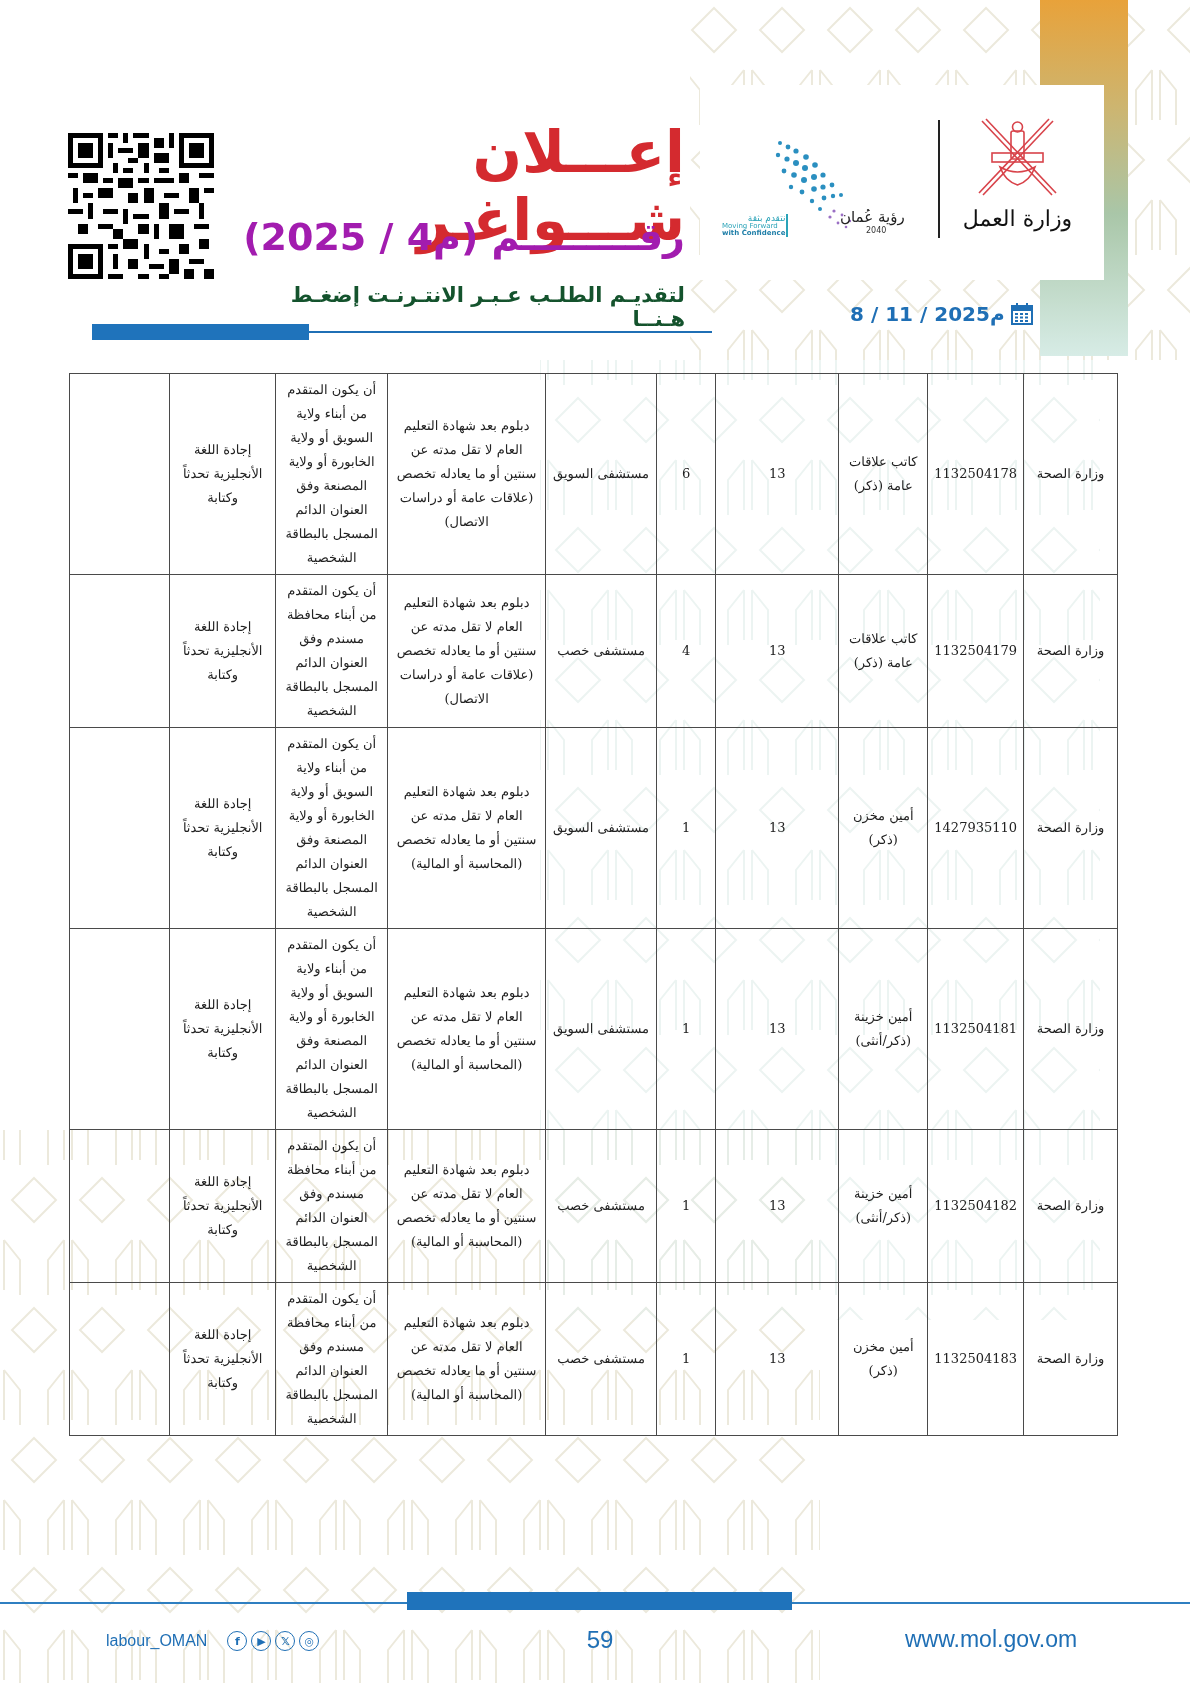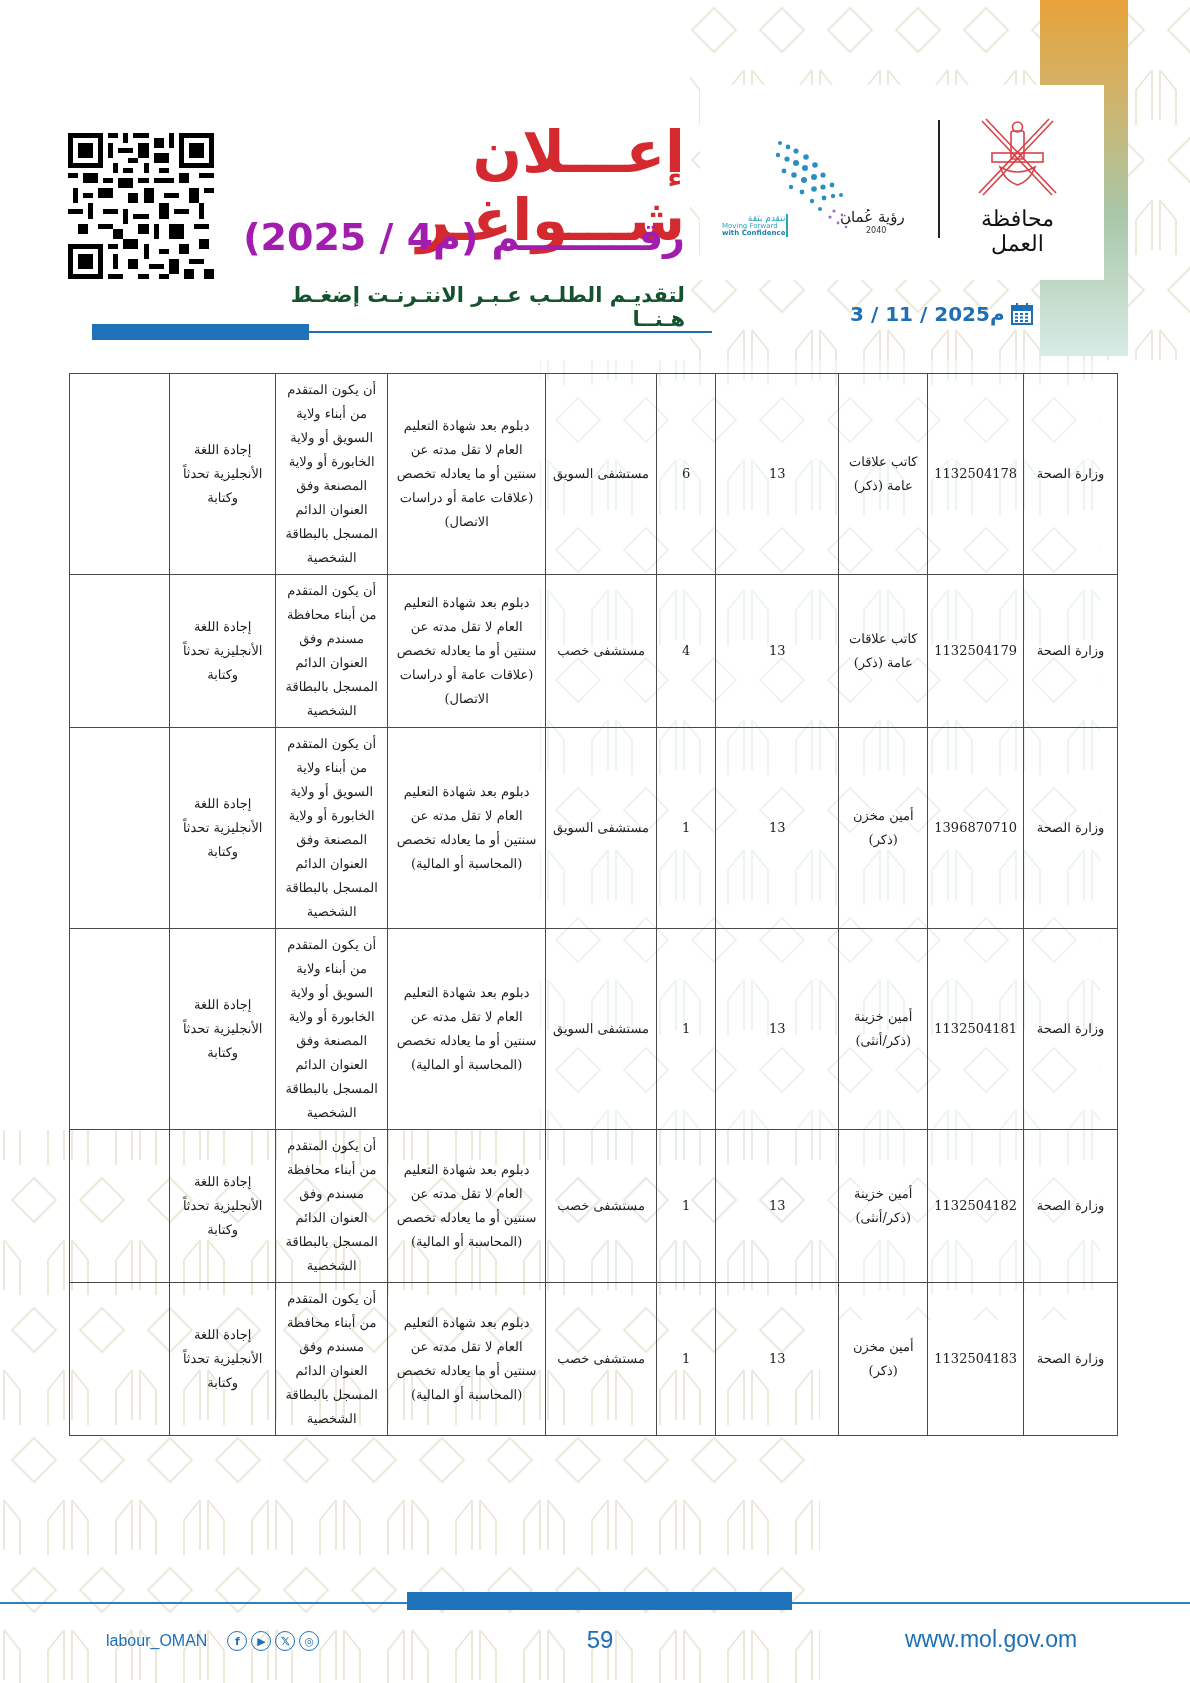--- a/index.html
+++ b/index.html
@@ -132,21 +132,21 @@
     <path d="M12 6 L82 80"></path>
       <path d="M16 4 L86 78"></path>
     <path d="M83 6 L13 80"></path>
       <path d="M79 4 L9 78"></path>
     <rect x="41" y="16" width="13" height="28" rx="2"></rect>
     <circle cx="47.5" cy="12" r="5"></circle>
     <rect x="22" y="38" width="51" height="9"></rect>
     <path d="M30 52 Q47.5 62 65 52 Q60 66 47.5 70 Q35 66 30 52 Z"></path>
   </g>
 </svg>
-<div class="ministry-name">محافظة العمل</div>
+<div class="ministry-name">وزارة العمل</div>
 <div class="logo-divider"></div>
 
 <svg class="vision-logo" viewBox="0 0 160 108">
   <g fill="#2a8fc0">
     <circle cx="20" cy="8" r="2"></circle>
       <circle cx="28" cy="12" r="2.4"></circle>
       <circle cx="36" cy="16" r="2.6"></circle>
     <circle cx="18" cy="20" r="2.2"></circle>
       <circle cx="27" cy="24" r="2.6"></circle>
       <circle cx="36" cy="28" r="3"></circle>
@@ -259,21 +259,21 @@
   </g>
 </svg>
 
 <div class="title-main">إعـــلان شـــواغـر</div>
 <div class="title-number">رقـــــــــم (م4 / 2025)</div>
 <div class="apply-link">لتقديـم الطلـب عـبـر الانتـرنـت إضغـط هـنــا</div>
 <div class="underline-thin"></div>
 <div class="underline-thick"></div>
 
 <div class="date-row">
-  <span class="date-text">3 / 11 / 2025م</span>
+  <span class="date-text">8 / 11 / 2025م</span>
   <svg class="calendar-icon" viewBox="0 0 22 22">
     <rect x="1" y="3" width="20" height="18" fill="#fff" stroke="#1f6fb5" stroke-width="2"></rect>
     <rect x="1" y="3" width="20" height="5" fill="#1f6fb5"></rect>
     <rect x="5" y="0" width="2" height="5" fill="#1f6fb5"></rect>
       <rect x="15" y="0" width="2" height="5" fill="#1f6fb5"></rect>
     <g fill="#1f6fb5">
       <rect x="4" y="10" width="3" height="2"></rect>
         <rect x="9" y="10" width="3" height="2"></rect>
         <rect x="14" y="10" width="3" height="2"></rect>
       <rect x="4" y="13.5" width="3" height="2"></rect>
@@ -334,21 +334,21 @@
 العنوان الدائم
 المسجل بالبطاقة
 الشخصية</td>
         <td class="c-skills cell-multi">إجادة اللغة
 الأنجليزية تحدثاً
 وكتابة</td>
         <td class="c-notes"></td>
       </tr>
       <tr style="height:197px">
         <td class="c-ministry">وزارة الصحة</td>
-        <td class="c-code">1396870710</td>
+        <td class="c-code">1427935110</td>
         <td class="c-title cell-multi">أمين مخزن
 (ذكر)</td>
         <td class="c-grade">13</td>
         <td class="c-count">1</td>
         <td class="c-work">مستشفى السويق</td>
         <td class="c-qual cell-multi">دبلوم بعد شهادة التعليم
 العام لا تقل مدته عن
 سنتين أو ما يعادله تخصص
 (المحاسبة أو المالية)</td>
         <td class="c-cond cell-multi">أن يكون المتقدم

